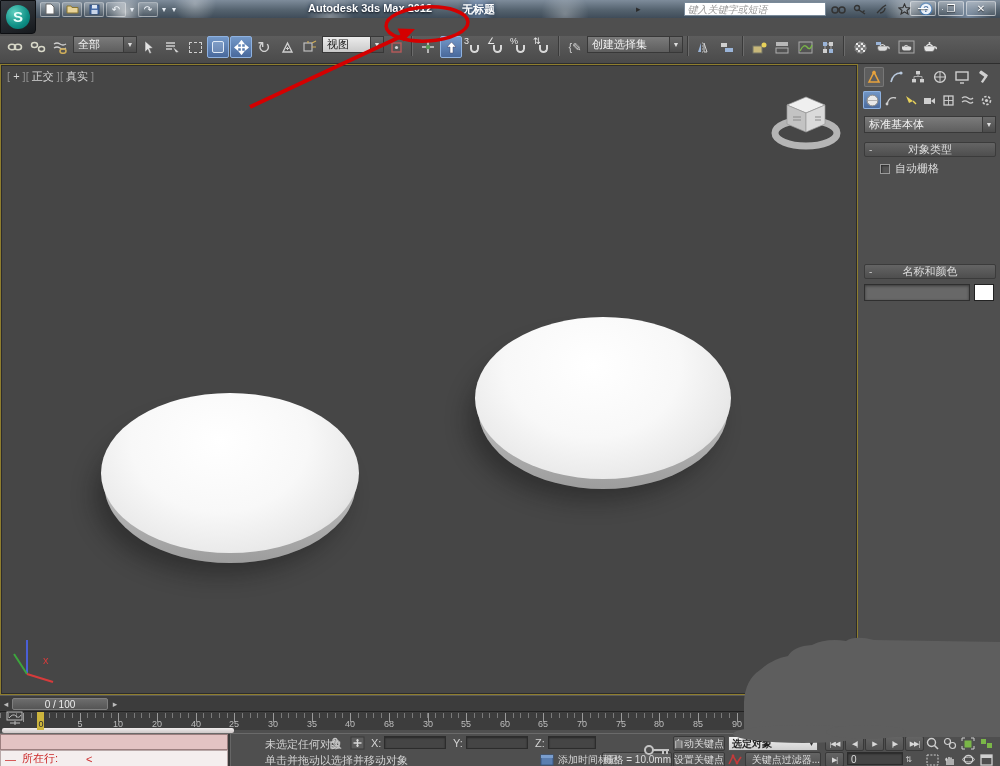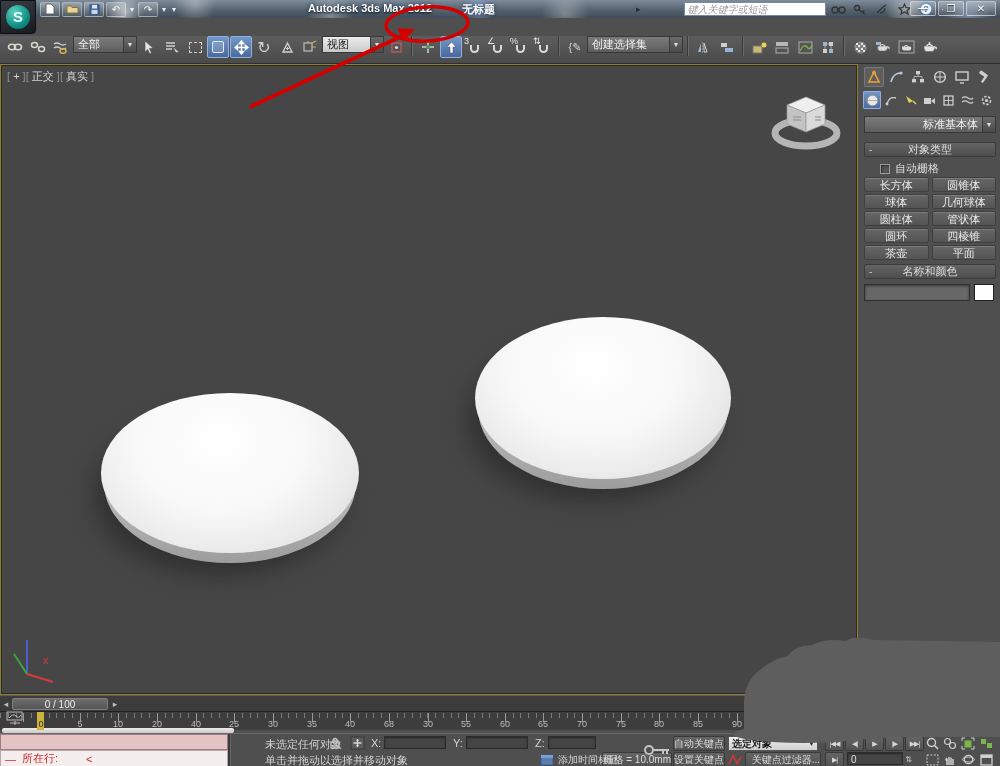--- a/index.html
+++ b/index.html
@@ -83,21 +83,21 @@
     box-shadow:-10px 12px 22px rgba(15,15,15,.38); }
   .disc .dome { position:absolute; inset:0; border-radius:50%;
     background:radial-gradient(ellipse at 46% 30%, #ffffff 0%, #f8f8f8 45%, #e9e9e9 72%, #cdcdcd 100%); }
   .cpanel { position:absolute; left:860px; top:64px; width:140px; height:669px; background:#4f4f4f; }
   .ptabs { position:absolute; left:4px; top:3px; height:21px; display:flex; gap:2px; }
   .ptab { width:20px; height:20px; display:flex; align-items:center; justify-content:center; border-radius:2px; }
   .ptab.active { background:#5e5e5e; box-shadow:inset 0 0 0 1px #777; }
   .pcats { position:absolute; left:3px; top:27px; height:20px; display:flex; gap:1px; }
   .pcat { width:18px; height:18px; display:flex; align-items:center; justify-content:center; border-radius:2px; }
   .pcat.active { background:linear-gradient(#7398c8,#49699c); box-shadow:inset 0 0 0 1px #8fb2e0; }
-  .pdrop { position:absolute; left:4px; top:52px; width:132px;text-align:right; }
+  .pdrop { position:absolute; left:4px; top:52px; width:132px; }
   .rollout { position:absolute; height:15px; background:linear-gradient(#646464,#4e4e4e);
     border:1px solid #3b3b3b; border-radius:2px; color:#ddd; font-size:11px; text-align:center;
     line-height:13px; width:132px; left:4px; }
   .rollout .minus { position:absolute; left:4px; top:0; font-size:10px; color:#ccc; }
   .agrow { position:absolute; left:20px; top:97px; display:flex; align-items:center; gap:5px;
     color:#dcdcdc; font-size:11px; }
   .chk { width:10px; height:10px; border:1px solid #9a9a9a; background:#555; box-shadow:inset 1px 1px 2px rgba(0,0,0,.5);}
   .pgrid { position:absolute; left:4px; top:113px; width:132px; display:grid;
     grid-template-columns:1fr 1fr; gap:2px 3px; }
   .pbtn { height:15px; line-height:14px; font-size:11px; color:#e9e9e9; text-align:center;
@@ -544,32 +544,20 @@
       </div>
     </div>
     <div class="rollout" style="top:78px">
       <span class="minus">-</span>
       <span>对象类型</span>
     </div>
     <div class="agrow">
       <span class="chk"></span>
       <span>自动栅格</span>
     </div>
-    <div class="pgrid">
-      <div class="pbtn">长方体</div>
-      <div class="pbtn">圆锥体</div>
-      <div class="pbtn">球体</div>
-      <div class="pbtn">几何球体</div>
-      <div class="pbtn">圆柱体</div>
-      <div class="pbtn">管状体</div>
-      <div class="pbtn">圆环</div>
-      <div class="pbtn">四棱锥</div>
-      <div class="pbtn">茶壶</div>
-      <div class="pbtn">平面</div>
-    </div>
     <div class="rollout" style="top:200px">
       <span class="minus">-</span>
       <span>名称和颜色</span>
     </div>
     <input class="namefield" style="">
     <div class="swatch"></div>
   </div>
 
   <div class="timeslider">
     <div class="ts-arrow" style="left:1px">◂</div>

